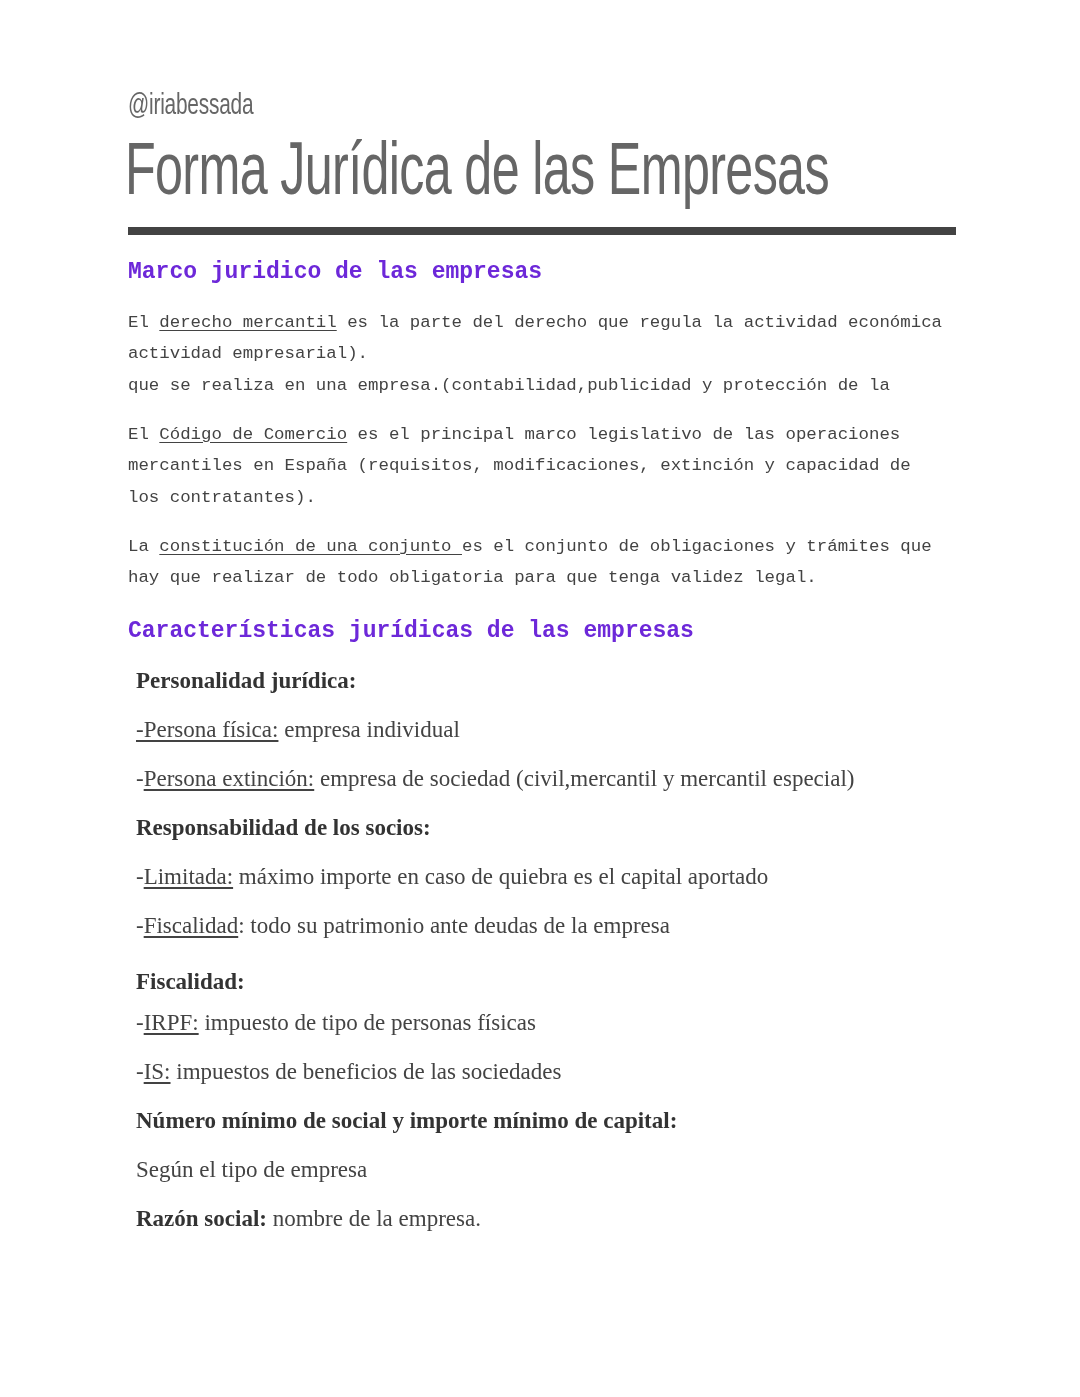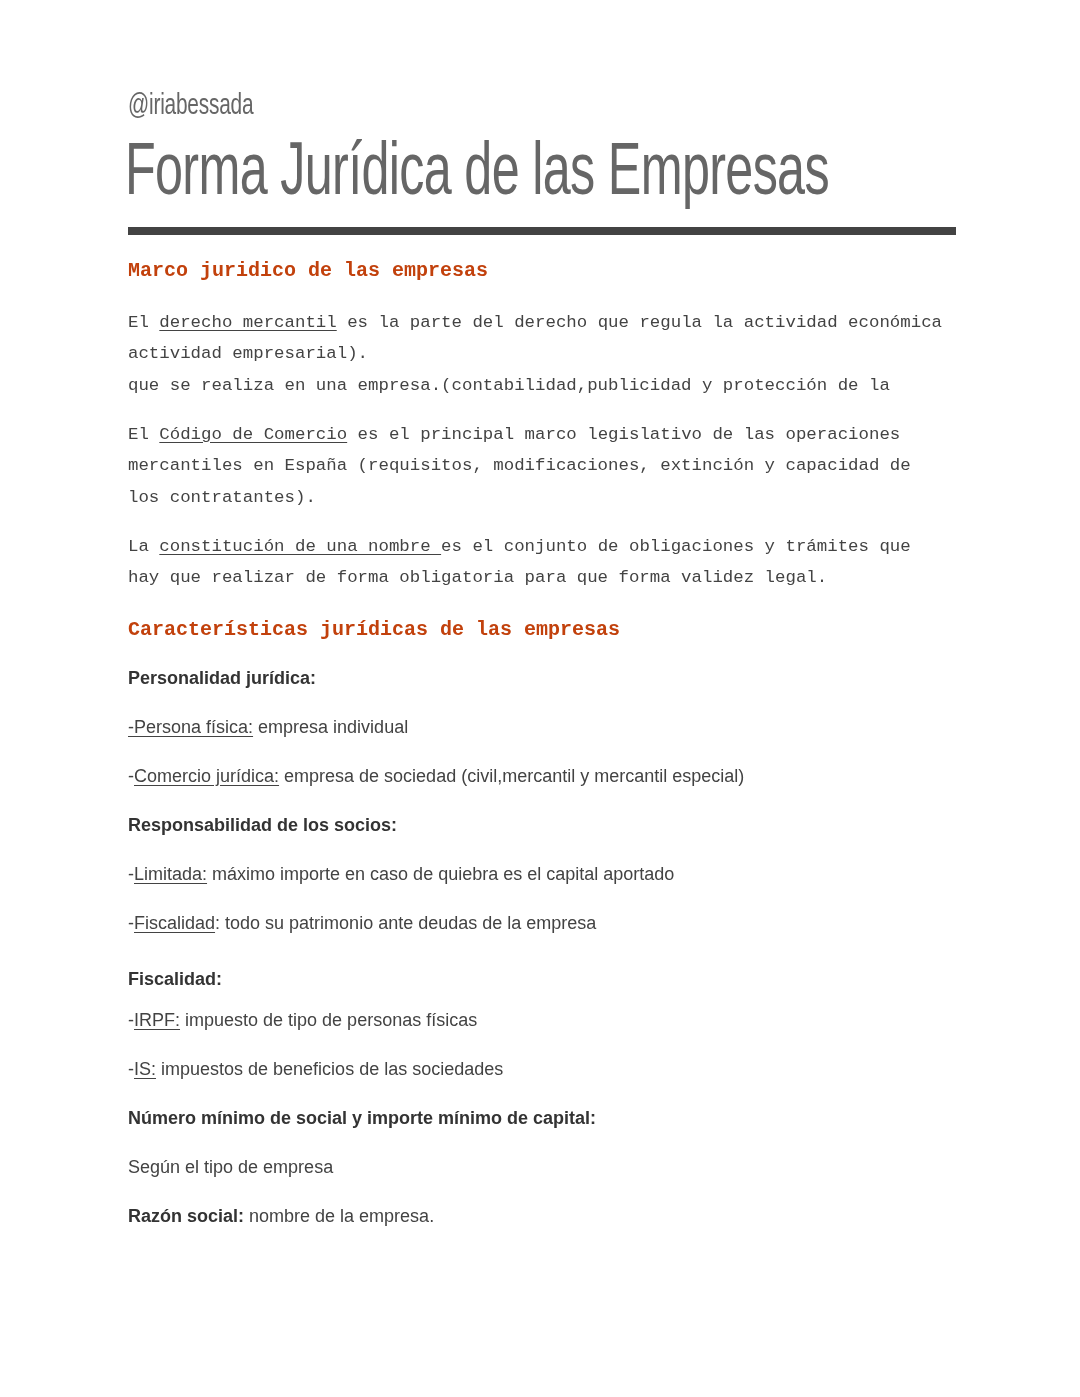--- a/index.html
+++ b/index.html
@@ -14,30 +14,30 @@
   }
   .title {
     position: absolute; top: 132px; left: -3px;
     font-family: "Liberation Sans", sans-serif;
     font-size: 74px; color: #666666; line-height: 1;
     transform: scaleX(0.68); transform-origin: left top;
     white-space: nowrap; letter-spacing: -1px;
   }
   .rule { position: absolute; top: 227px; left: 0; width: 828px; height: 8px; background: #434343; }
   .h2 {
-    position: absolute; left: 0; font-size: 20px; font-weight: bold; color: #c2410c;
+    position: absolute; left: 0; font-size: 23px; font-weight: bold; color: #6d28d9;
     font-family: "Liberation Mono", "DejaVu Sans Mono", monospace; white-space: nowrap;
   }
   .para {
     position: absolute; left: 0; width: 840px; font-size: 17.4px; line-height: 31.3px;
     font-family: "Liberation Mono", "DejaVu Sans Mono", monospace; color: #434343;
   }
   .line {
-    position: absolute; left: 0; font-size: 18px; white-space: nowrap;
-    font-family: Liberation Sans, sans-serif; color: #434343;
+    position: absolute; left: 8px; font-size: 23px; white-space: nowrap;
+    font-family: Liberation Serif, serif; color: #434343;
   }
   .u { text-decoration: underline; text-underline-offset: 3px; }
   .b { font-weight: bold; color: #333333; }
 </style>
 </head>
 <body>
 
 <div class="page">
   <div class="handle">@iriabessada</div>
   <div class="title">Forma Jurídica de las Empresas</div>
@@ -51,32 +51,32 @@
     <div>que se realiza en una empresa.(contabilidad,publicidad y protección de la</div>
   </div>
 
   <div class="para" style="top:419px;">
     <div><span>El </span><span class="u">Código de Comercio</span><span> es el principal marco legislativo de las operaciones</span></div>
     <div>mercantiles en España (requisitos, modificaciones, extinción y capacidad de</div>
     <div>los contratantes).</div>
   </div>
 
   <div class="para" style="top:531px;">
-    <div><span>La </span><span class="u">constitución de una nombre </span><span>es el conjunto de obligaciones y trámites que</span></div>
-    <div>hay que realizar de forma obligatoria para que forma validez legal.</div>
+    <div><span>La </span><span class="u">constitución de una conjunto </span><span>es el conjunto de obligaciones y trámites que</span></div>
+    <div>hay que realizar de todo obligatoria para que tenga validez legal.</div>
   </div>
 
   <div class="h2" style="top:618px;">Características jurídicas de las empresas</div>
 
   <div class="line b" style="top:668px;">Personalidad jurídica:</div>
   <div class="line" style="top:717px;">
     <span></span><span class="u">-Persona física:</span><span> empresa individual</span>
   </div>
   <div class="line" style="top:766px;">
-    <span>-</span><span class="u">Comercio jurídica:</span><span> empresa de sociedad (civil,mercantil y mercantil especial)</span>
+    <span>-</span><span class="u">Persona extinción:</span><span> empresa de sociedad (civil,mercantil y mercantil especial)</span>
   </div>
 
   <div class="line b" style="top:815px;">Responsabilidad de los socios:</div>
   <div class="line" style="top:864px;">
     <span>-</span><span class="u">Limitada:</span><span> máximo importe en caso de quiebra es el capital aportado</span>
   </div>
   <div class="line" style="top:913px;">
     <span>-</span><span class="u">Fiscalidad</span><span>: todo su patrimonio ante deudas de la empresa</span>
   </div>
 

